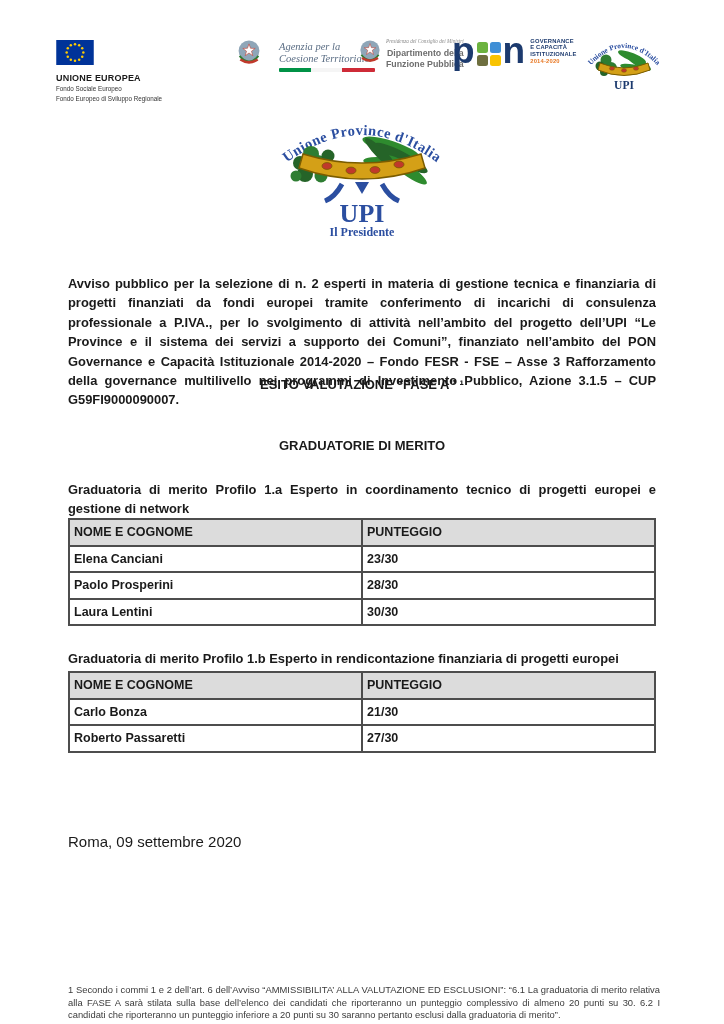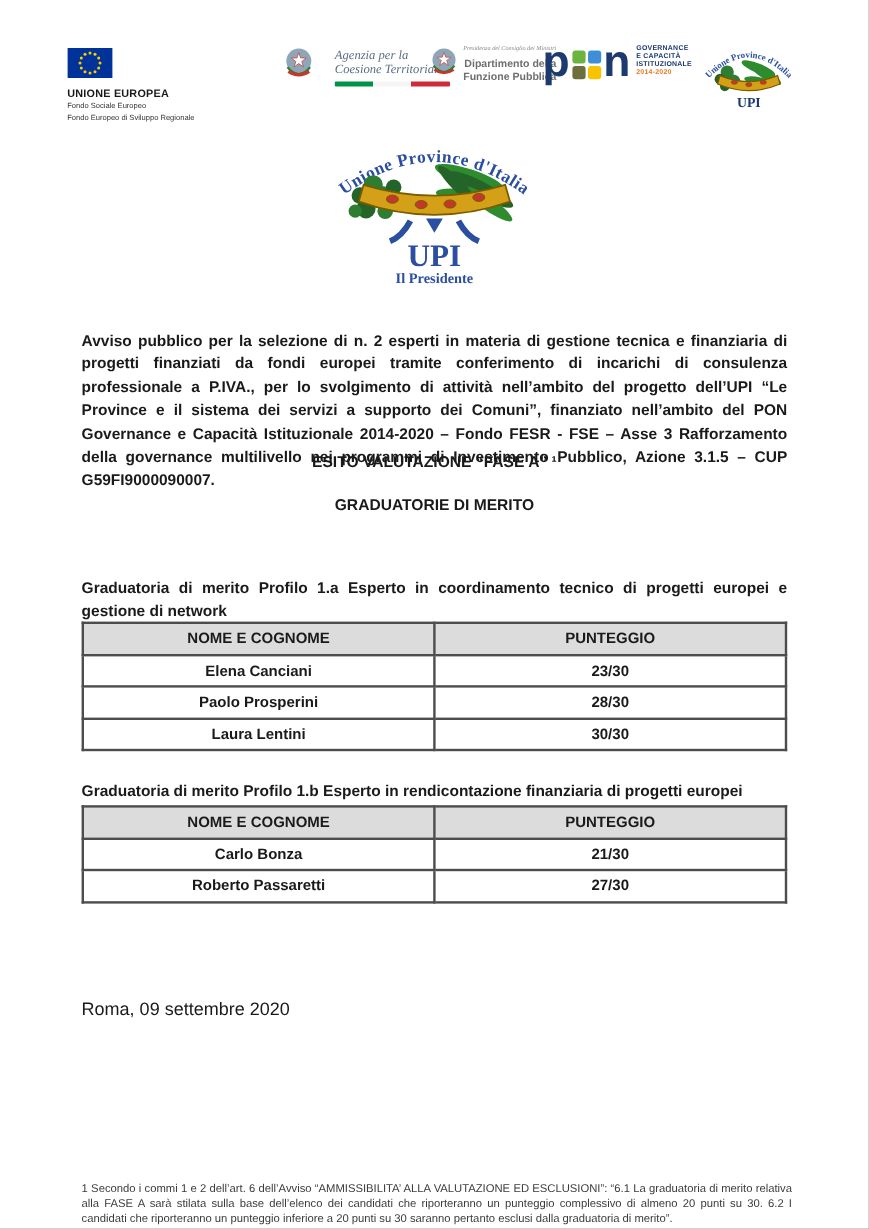--- a/index.html
+++ b/index.html
@@ -45,39 +45,39 @@
     left:68px;width:588px;top:246px;
     font-size:12.9px;font-weight:bold;line-height:19.4px;
     text-align:justify;
     margin-top:28px;
   }
   .title-center{
     left:68px;width:588px;
     font-size:13px;font-weight:bold;text-align:center;
   }
   .title-1{top:377px;}
-  .title-2{top:413px;}
+  .title-2{top:438px;}
   .section-heading{
     left:68px;width:588px;
     font-size:12.9px;font-weight:bold;line-height:19.4px;text-align:justify;
   }
   .sec-1{top:480px;}
   .sec-2{top:649px;}
 
   
   table.gtab{
     border-collapse:collapse;
     width:588px;
     table-layout:fixed;
   }
   .tab-1{left:68px;top:518px;}
   .tab-2{left:68px;top:671px;}
   table.gtab th, table.gtab td{
     border:2px solid #4d4d4d;
-    text-align:center;
+    text-align:left;
     font-size:12.5px;font-weight:bold;
     height:24.5px;padding:0 4px;
   }
   table.gtab th{background:#dcdcdc;}
 
   .date-line{left:68px;top:833px;font-size:15px;}
 
   .footnote{
     left:68px;width:592px;top:984px;
     font-size:9.4px;line-height:12.6px;color:#3b3b3b;

